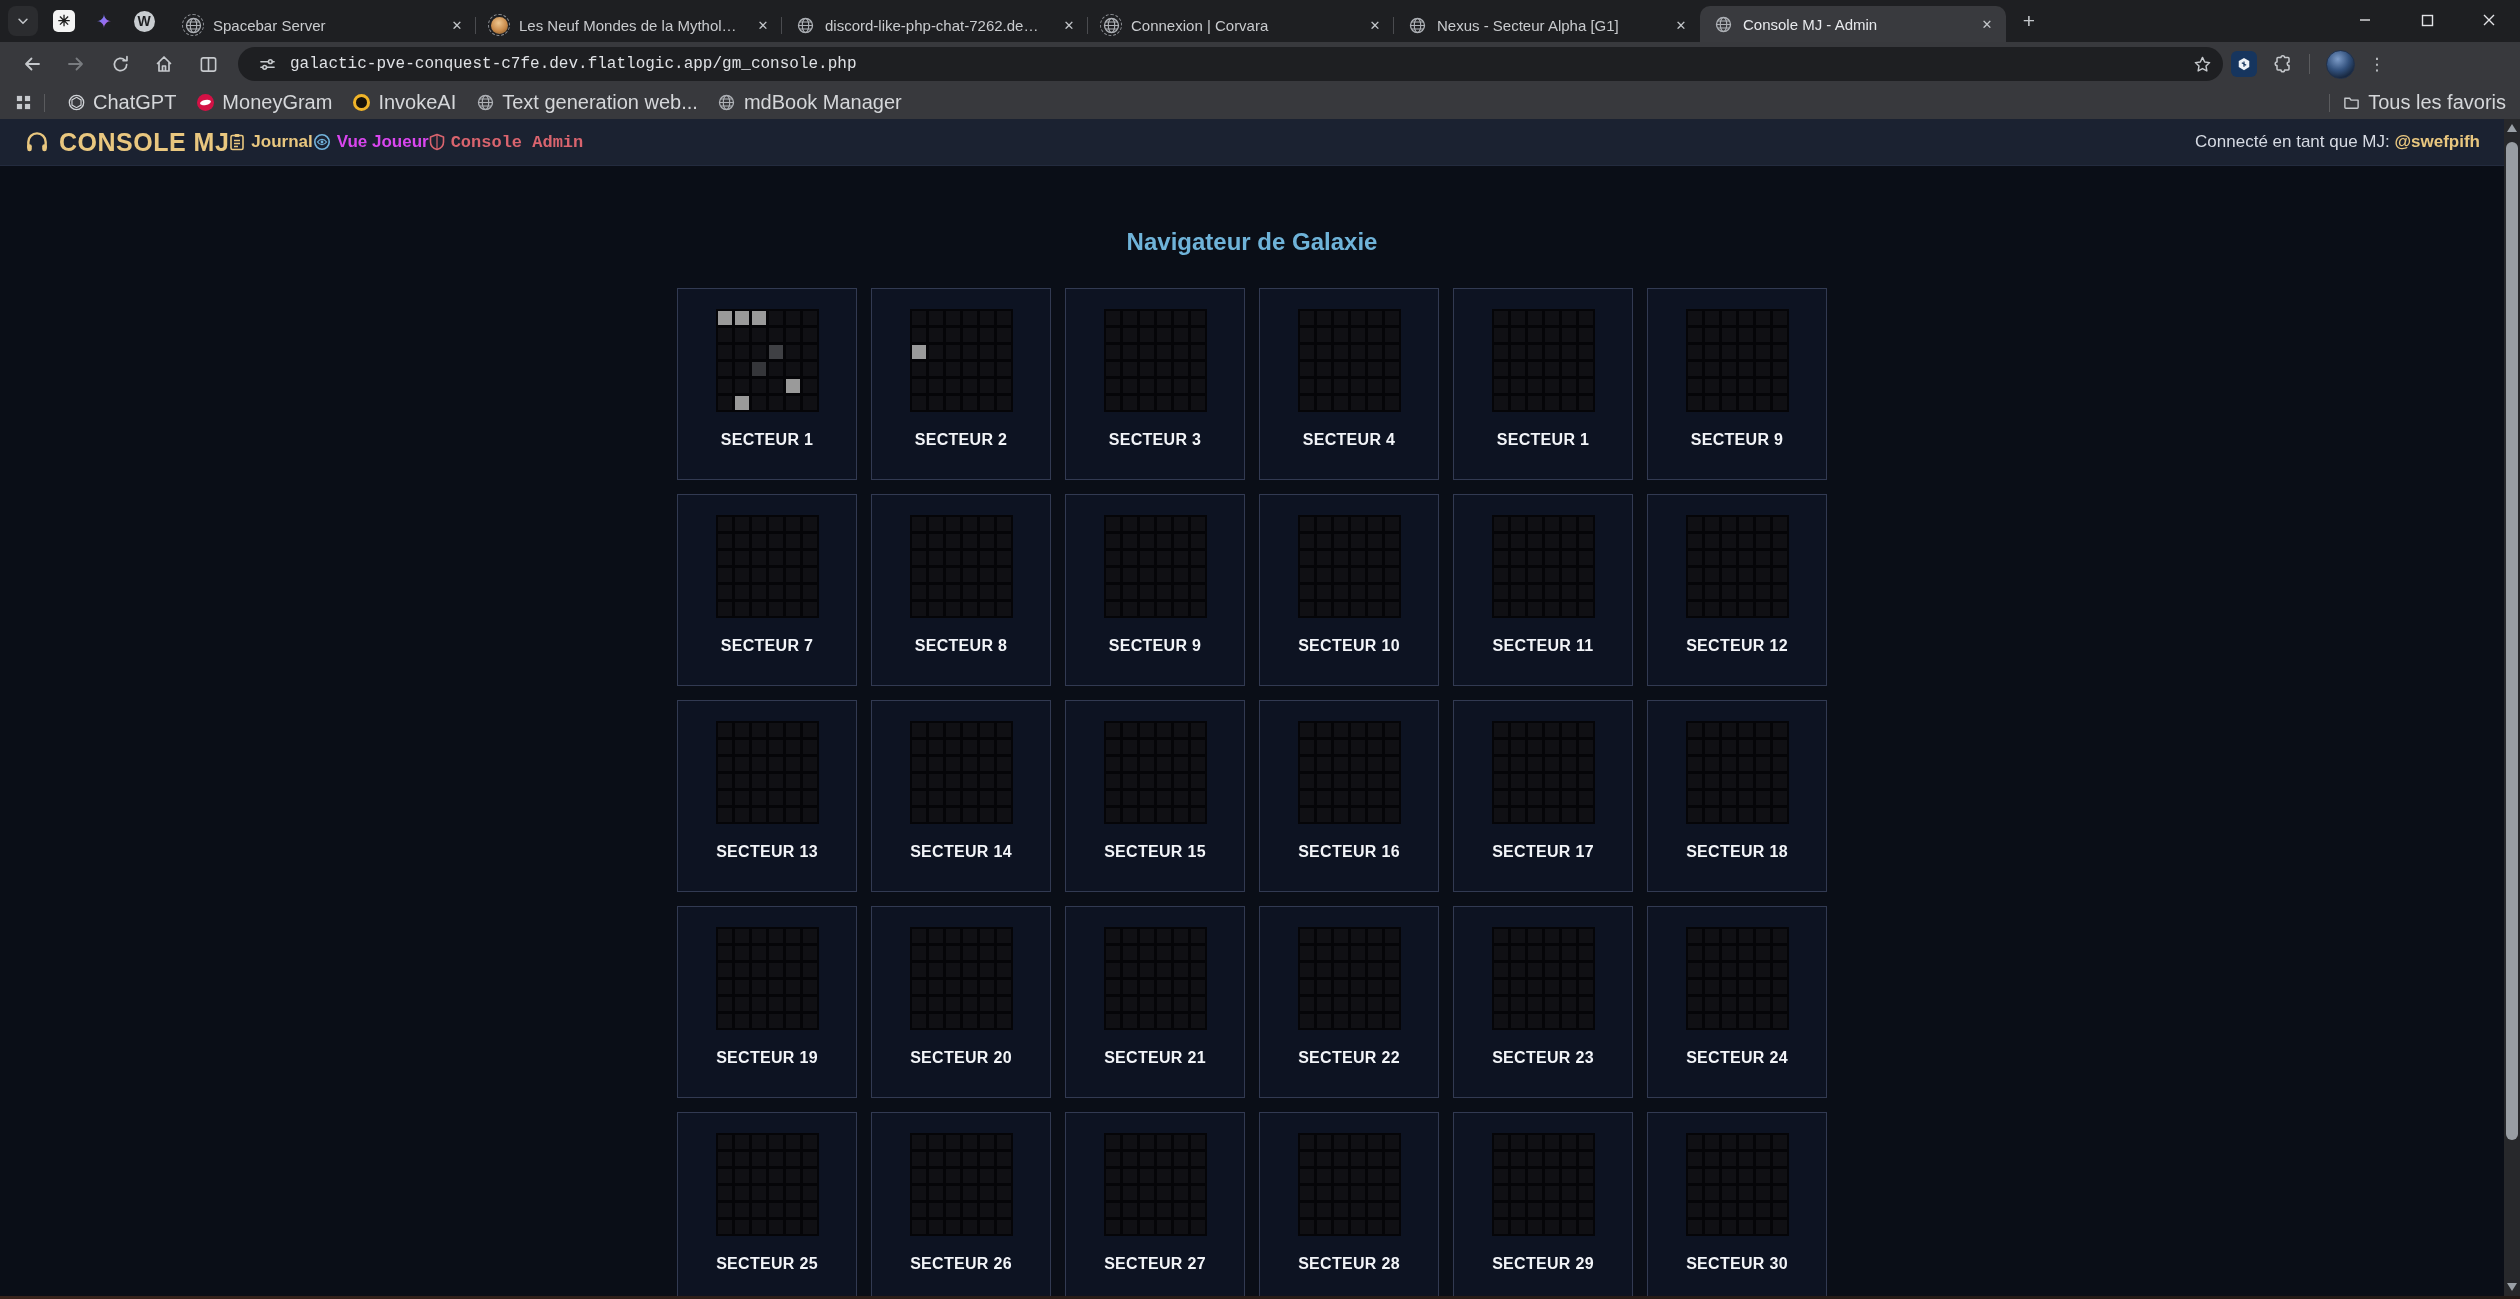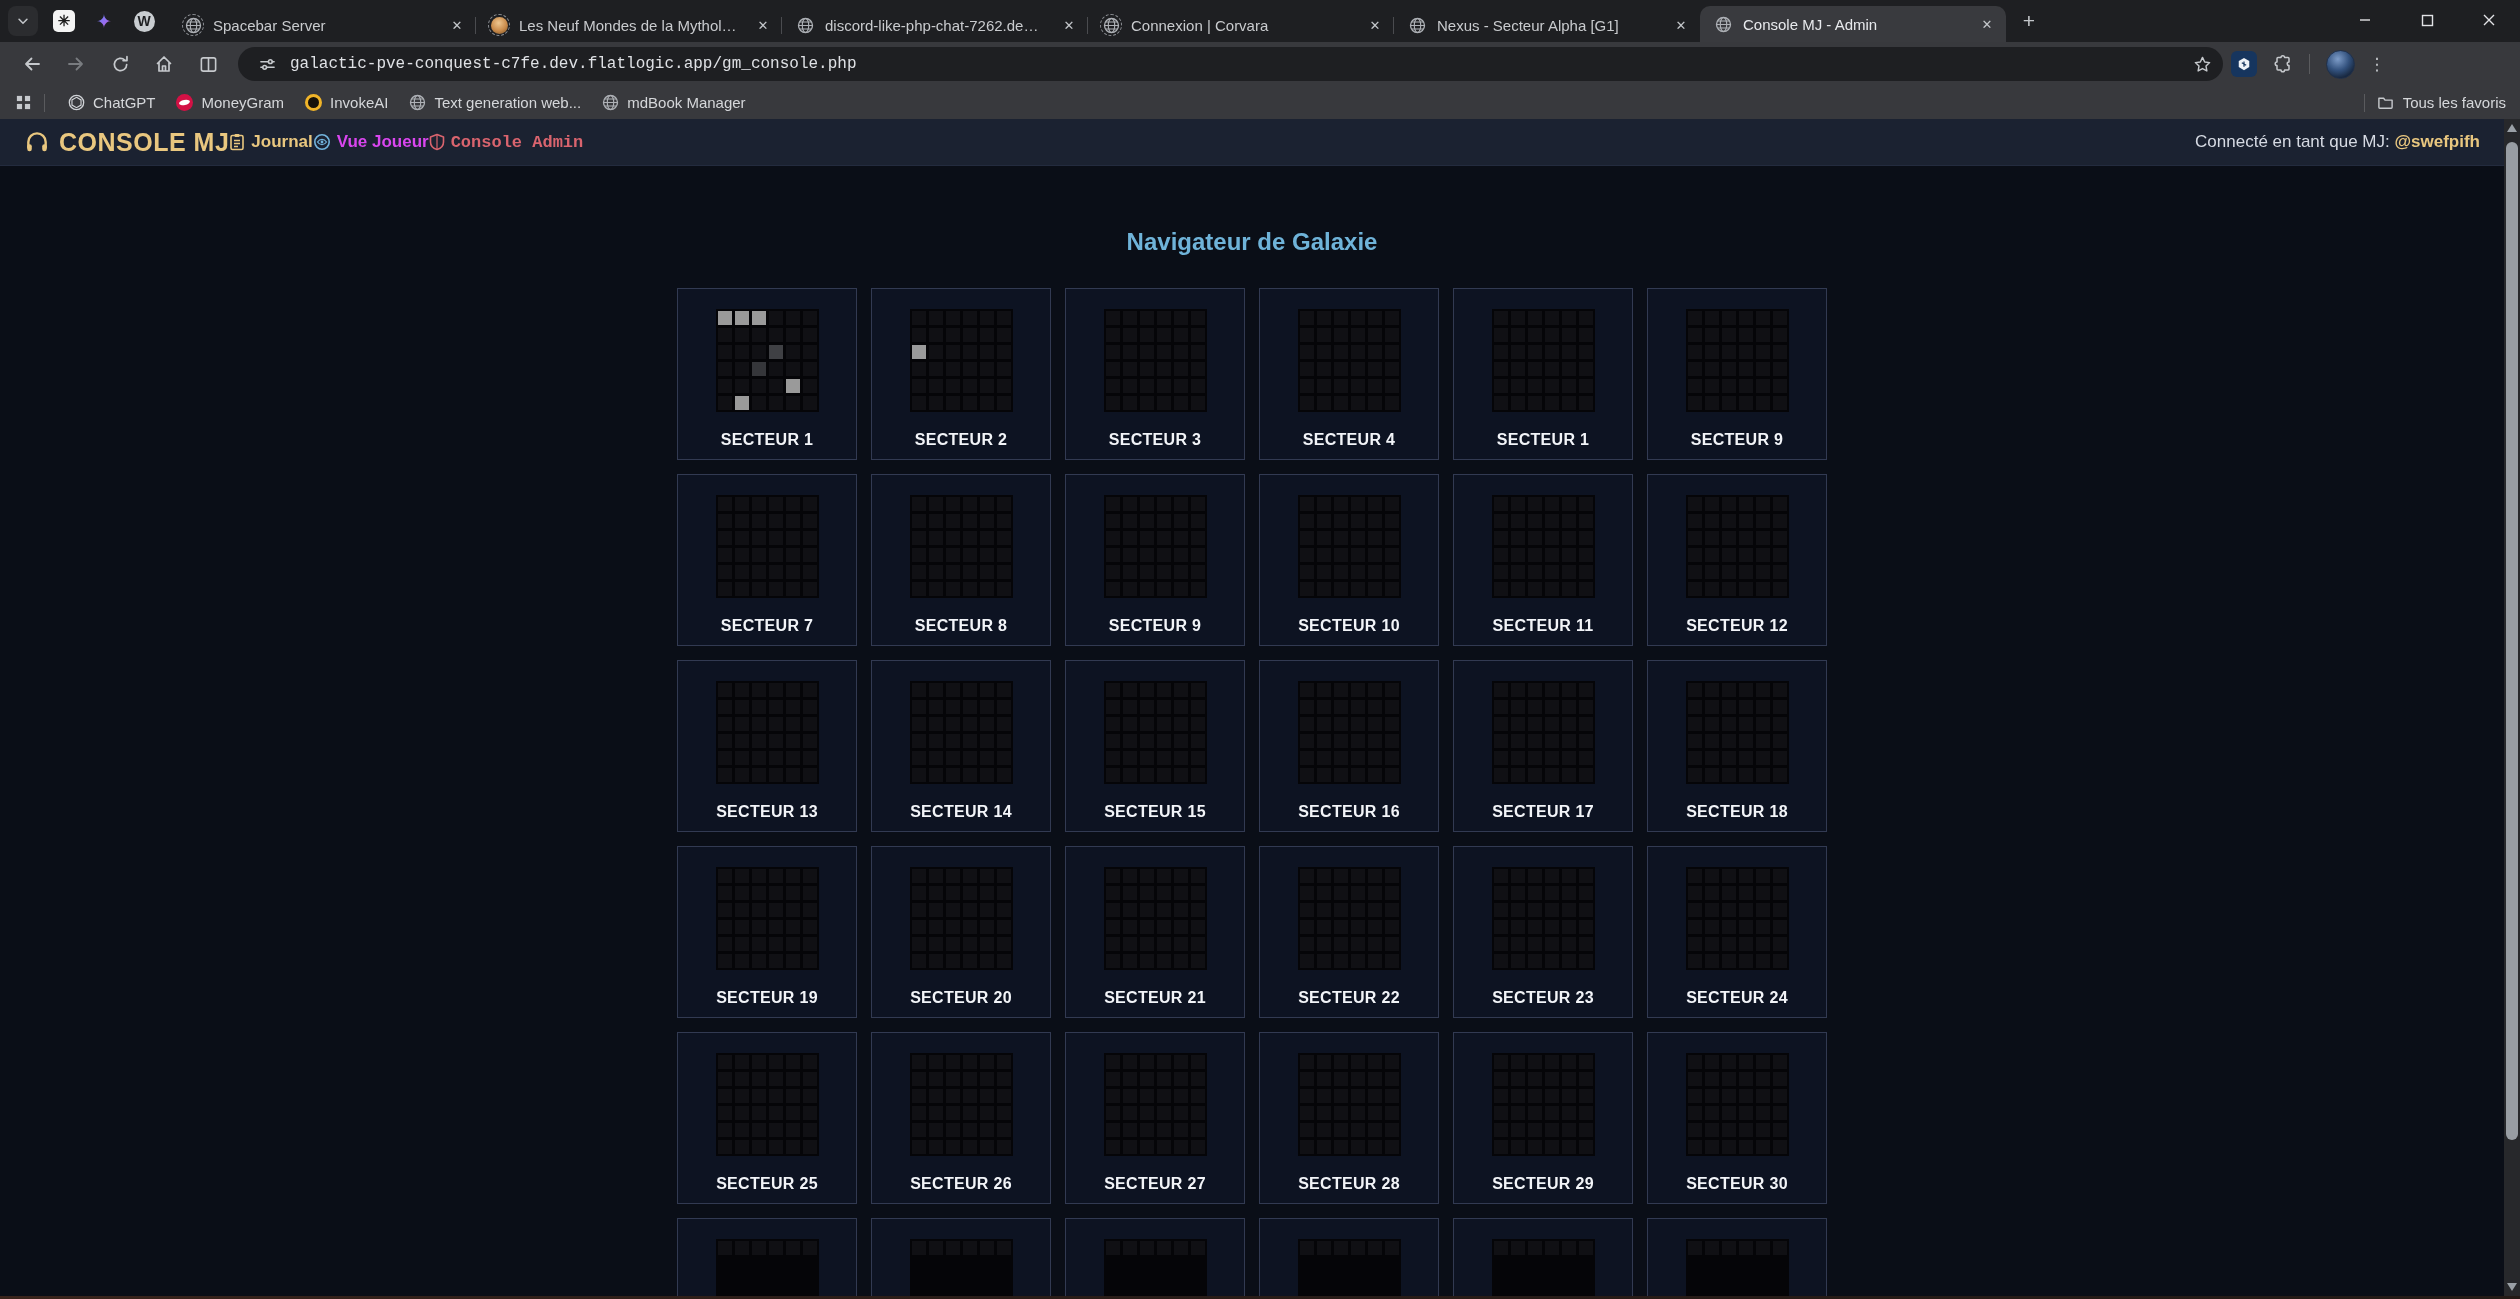--- a/index.html
+++ b/index.html
@@ -54,21 +54,21 @@
   .omnibox .url { flex:1; white-space:nowrap; overflow:hidden; color:#dfe1e5;font-family:Liberation Mono, monospace; }
   .siteinfo { width:30px; height:30px; display:flex; align-items:center; justify-content:center; margin-right:8px; flex:none; }
   .starbtn { width:30px; height:30px; display:flex; align-items:center; justify-content:center; flex:none; }
   .ext-blue { width:26px; height:26px; border-radius:6px; background:#16355e; display:flex; align-items:center; justify-content:center; margin:0 8px; }
   .tool-sep { width:1px; height:20px; background:#5a5b5e; margin:0 8px; }
   .avatar { width:29px; height:29px; border-radius:50%; margin:0 8px; background:radial-gradient(circle at 40% 30%, #7d9cc8, #33527e 45%, #101c2e 85%); border:1px solid #20304a; }
   .kebab { width:28px; height:28px; display:flex; align-items:center; justify-content:center; color:#c3c6ca; font-size:17px; letter-spacing:0; }
   
   .bookmarks {
     position:absolute; top:86px; left:0; width:2520px; height:33px;
-    background:#38393d; display:flex; align-items:center; padding:0 14px; color:#d5d7da; font-size:15px;
+    background:#38393d; display:flex; align-items:center; padding:0 14px; color:#d5d7da; font-size:20px;
   }
   .bm-sep { width:1px; height:18px; background:#5a5b5e; margin:0 12px; }
   .bm { display:flex; align-items:center; gap:8px; padding:3px 10px; border-radius:7px; white-space:nowrap; }
   .bm-ic { width:18px; height:18px; display:flex; align-items:center; justify-content:center; flex:none; }
   .mg-circle { width:17px; height:17px; border-radius:50%; background:#d31145; position:relative; }
   .mg-circle::after { content:""; position:absolute; left:3px; top:6px; width:11px; height:5px; border-radius:50%; background:#fff; transform:rotate(-12deg); }
   .invoke-circle { width:17px; height:17px; border-radius:50%; border:3px solid #f0b429; background:#17120a; }
   .bm-right { margin-left:auto; display:flex; align-items:center; }
   
   .page {
@@ -80,21 +80,21 @@
     display:flex; align-items:center; padding:0 40px 0 24px; 
   }
   .logo { display:flex; align-items:center; gap:9px; color:#e9c77f; font-weight:bold; font-size:25px; letter-spacing:0.5px; }
   .nav-item { display:flex; align-items:center; gap:6px; font-size:17px; font-weight:bold; }
   .status { margin-left:auto; font-size:17px; color:#d6dae3; }
   .status b { color:#e9c77f; }
   .content { width:2504px; }
   .page-title { margin-top:62px; text-align:center; color:#6fb3d9; font-size:24px; font-weight:bold; }
   .sector-grid { width:1150px; margin:32px auto 0; display:flex; flex-wrap:wrap; gap:14px; }
   .sector-card {
-    width:180px; height:172px; background:#0d1322; border:1px solid #323a52;
+    width:180px; height:192px; background:#0d1322; border:1px solid #323a52;
     display:flex; flex-direction:column; align-items:center;
   }
   .mini { width:103px; height:103px; margin-top:20px; background:#050508; padding:2px;
     display:grid; grid-template-columns:repeat(6,14px); grid-template-rows:repeat(6,14px); gap:3px; }
   .cell { width:14px; height:14px; background:#101014; }
   .sector-label { margin-top:19px; color:#f2f4f8; font-size:16px; font-weight:bold; letter-spacing:0.3px; }
   
   .scrollbar { position:absolute; top:119px; right:0; width:16px; height:1177px; background:#27282b; }
   .sb-up { position:absolute; top:5px; left:3px; width:0; height:0; border-left:5px solid transparent; border-right:5px solid transparent; border-bottom:8px solid #9aa0a6; }
   .sb-thumb { position:absolute; top:23px; left:2px; width:12px; height:998px; border-radius:6px; background:#989da3; }

